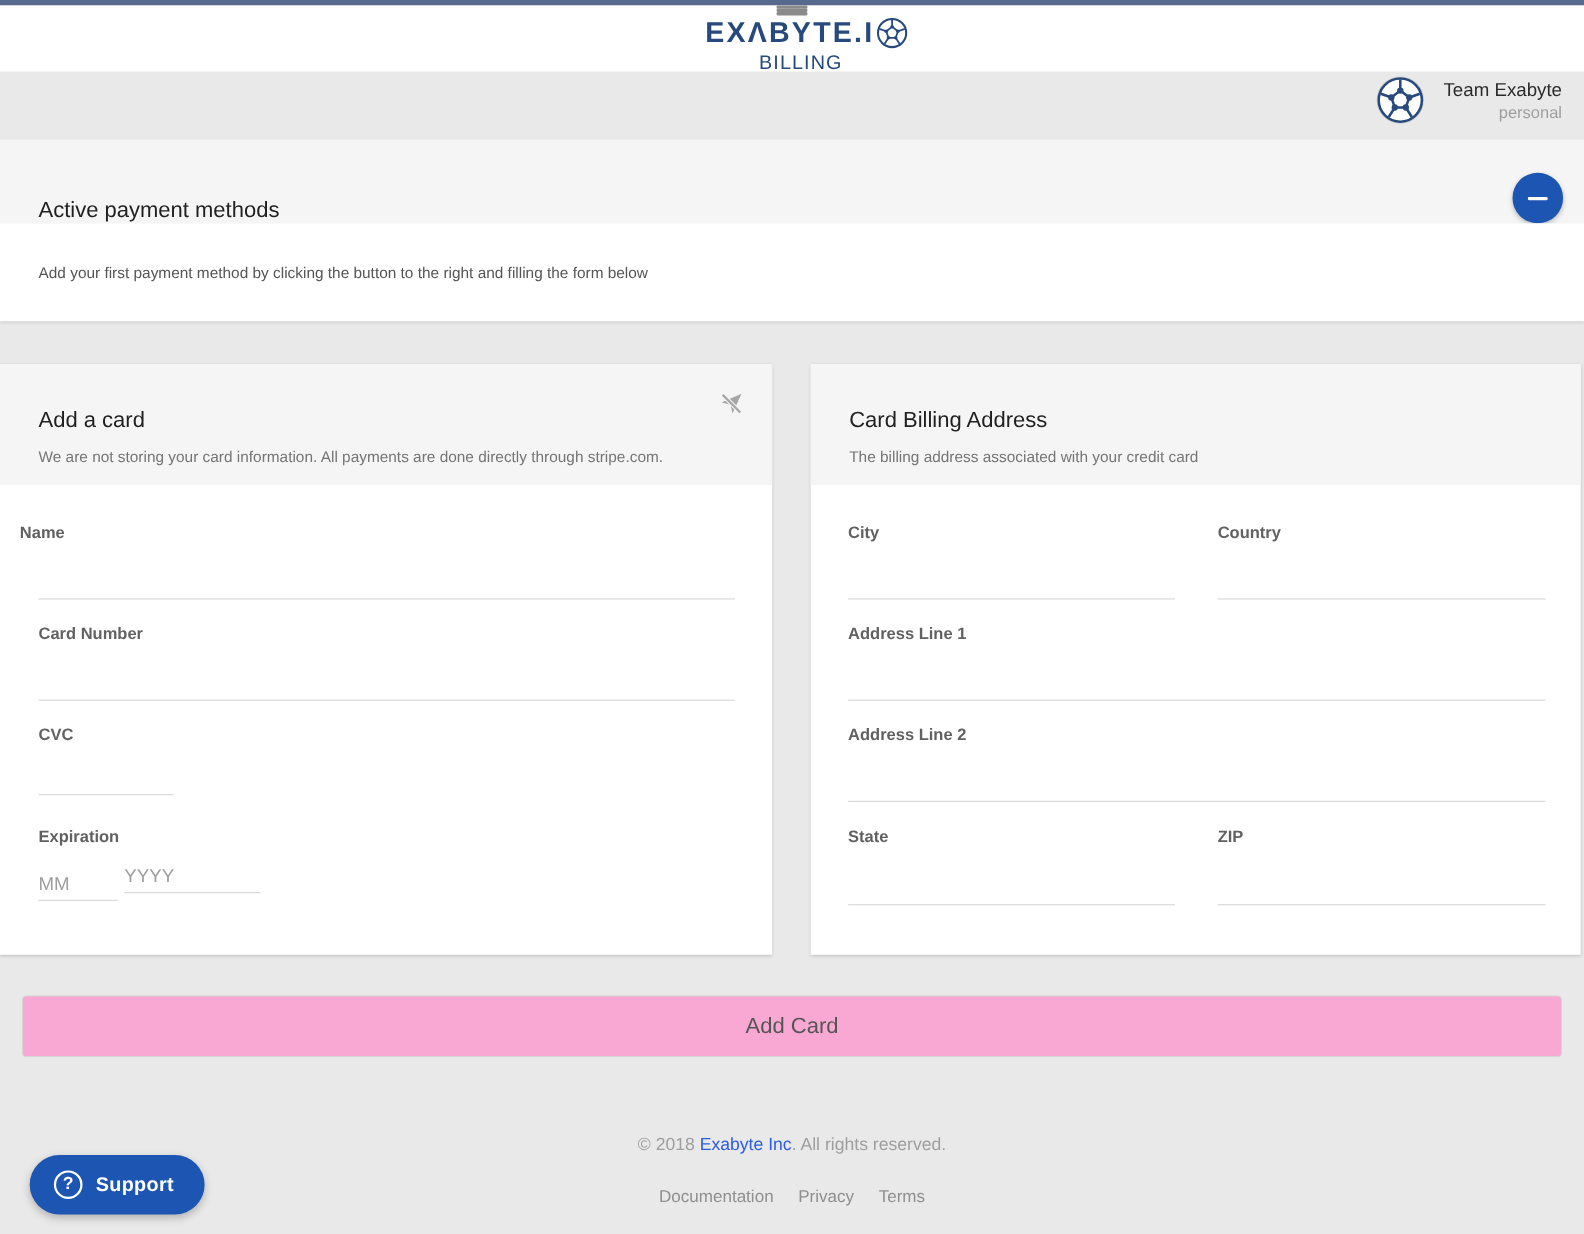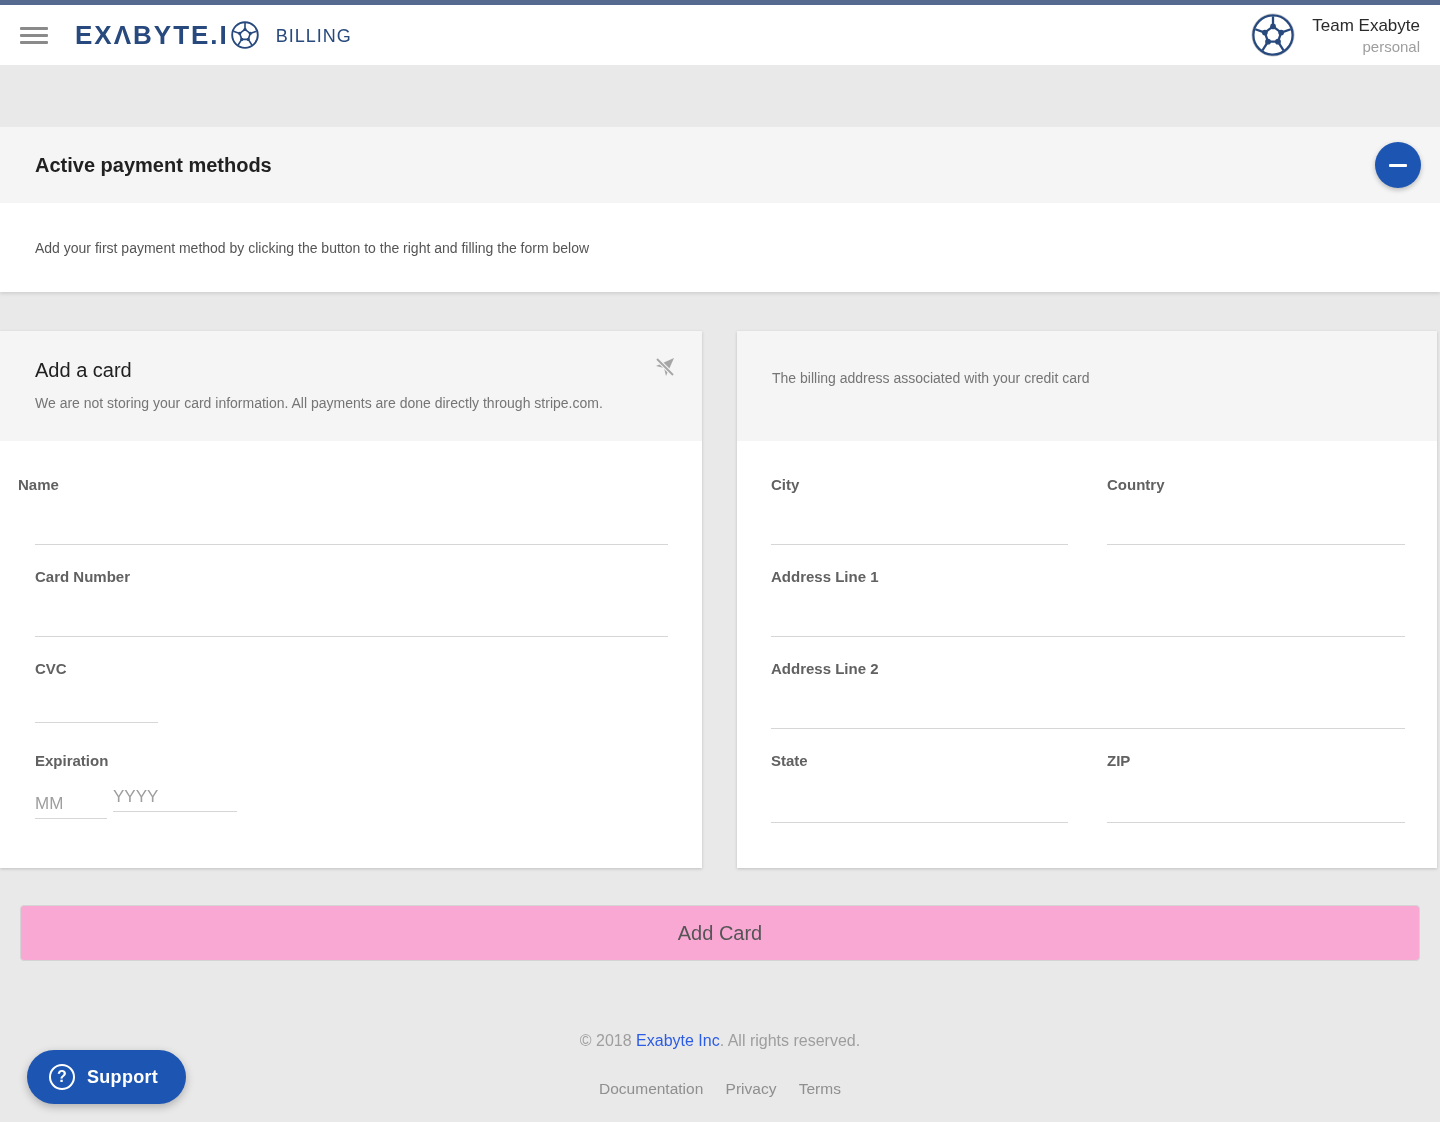--- a/index.html
+++ b/index.html
@@ -7,21 +7,21 @@
   .page {
     position:relative; width:1440px; height:1122px; overflow:hidden;
     background:#e9e9e9; font-family:"Liberation Sans", sans-serif;
   }
   
   .top-strip { position:absolute; top:0; left:0; width:100%; height:5px; background:#56698f; }
 
   
   .header {
     position:absolute; top:5px; left:0; width:100%; height:60px;
-    background:#ffffff; display:flex; align-items:center; padding:0 20px;
+    background:#ffffff; display:flex; align-items:center; padding:0 20px;flex-direction:column;
   }
   .hamburger { width:28px; height:17px; display:flex; flex-direction:column; justify-content:space-between; cursor:pointer; }
   .hamburger span { display:block; height:3px; background:#8a8a8a; border-radius:1px; }
   .logo-wrap { display:flex; align-items:center; margin-left:27px; }
   .logo-text { font-size:26px; font-weight:600; letter-spacing:2px; color:#27497d; }
   .logo-ball { width:30px; height:30px; margin-left:1px; }
   .billing-text { font-size:18px; letter-spacing:1px; color:#27497d; margin-left:16px; margin-top:2px; }
   .header-right { margin-left:auto; display:flex; align-items:center;text-align:right; }
   .avatar { width:46px; height:46px; }
   .team-block { margin-left:16px; }
@@ -41,21 +41,21 @@
   }
   .tab.active { color:#27497d; }
   .tab.active::after {
     content:""; position:absolute; left:0; right:0; bottom:-1px; height:3px; background:#27497d;
   }
   .tab svg { display:block; }
 
   
   .section-band {
     position:absolute; top:127px; left:0; width:100%; height:76px;
-    background:#f5f5f5; display:flex; align-items:center; padding:0 19px 0 35px;font-weight:bold;
+    background:#f5f5f5; display:flex; align-items:flex-end; padding:0 19px 0 35px;
   }
   .section-title { font-size:20px; color:#212121; }
   .fab-minus {
     margin-left:auto; width:46px; height:46px; border-radius:50%;
     background:#1c55b2; border:none; cursor:pointer;
     display:flex; align-items:center; justify-content:center;
     box-shadow:0 2px 5px rgba(0,0,0,0.25);
   }
   .fab-minus .minus-bar { width:18px; height:3px; background:#ffffff; border-radius:1px; }
 
@@ -68,21 +68,21 @@
   .desc-text { font-size:14px; color:#555555; }
 
   
   .card {
     position:absolute; top:331px; height:537px; background:#ffffff;
     box-shadow:0 1px 3px rgba(0,0,0,0.18);
   }
   .card-left  { left:0;   width:702px; }
   .card-right { left:737px; width:700px; }
   .card-head { position:relative; height:110px; background:#f5f5f5; padding:26px 28px 0 35px; }
-  .card-title { font-size:20px; color:#212121; margin-top:2px; }
+  .card-title { font-size:20px; color:#212121; margin-top:14px; }
   .card-sub { font-size:14px; color:#757575; margin-top:13px; }
   .clear-btn { position:absolute; top:24px; right:24px; width:26px; height:26px; background:none; border:none; cursor:pointer; padding:0; }
   .card-body { position:relative; height:427px; }
 
   .f-label { position:absolute; font-size:15px; font-weight:700; color:#616161; }
   .f-input {
     position:absolute; height:30px; border:none; border-bottom:1px solid #d6d6d6;
     background:transparent; font-size:17px; color:#333; outline:none; padding:0;
     font-family:"Liberation Sans", sans-serif;
   }
@@ -213,20 +213,21 @@
       <input class="f-input" style="left: 35px; top: 252px; width: 123px;">
 
       <label class="f-label" style="left:35px; top:311px;">Expiration</label>
       <input class="f-input" style="left: 35px; top: 348px; width: 72px;" placeholder="MM">
       <input class="f-input" style="left: 113px; top: 341px; width: 124px;" placeholder="YYYY">
     </div>
   </div>
 
   <div class="card card-right">
     <div class="card-head">
+      <div class="card-title">Card Billing Address</div>
       <div class="card-sub">The billing address associated with your credit card</div>
     </div>
     <div class="card-body">
       <label class="f-label" style="left:34px; top:35px;">City</label>
       <input class="f-input" style="left: 34px; top: 74px; width: 297px;">
 
       <label class="f-label" style="left:370px; top:35px;">Country</label>
       <input class="f-input" style="left: 370px; top: 74px; width: 298px;">
 
       <label class="f-label" style="left:34px; top:127px;">Address Line 1</label>

